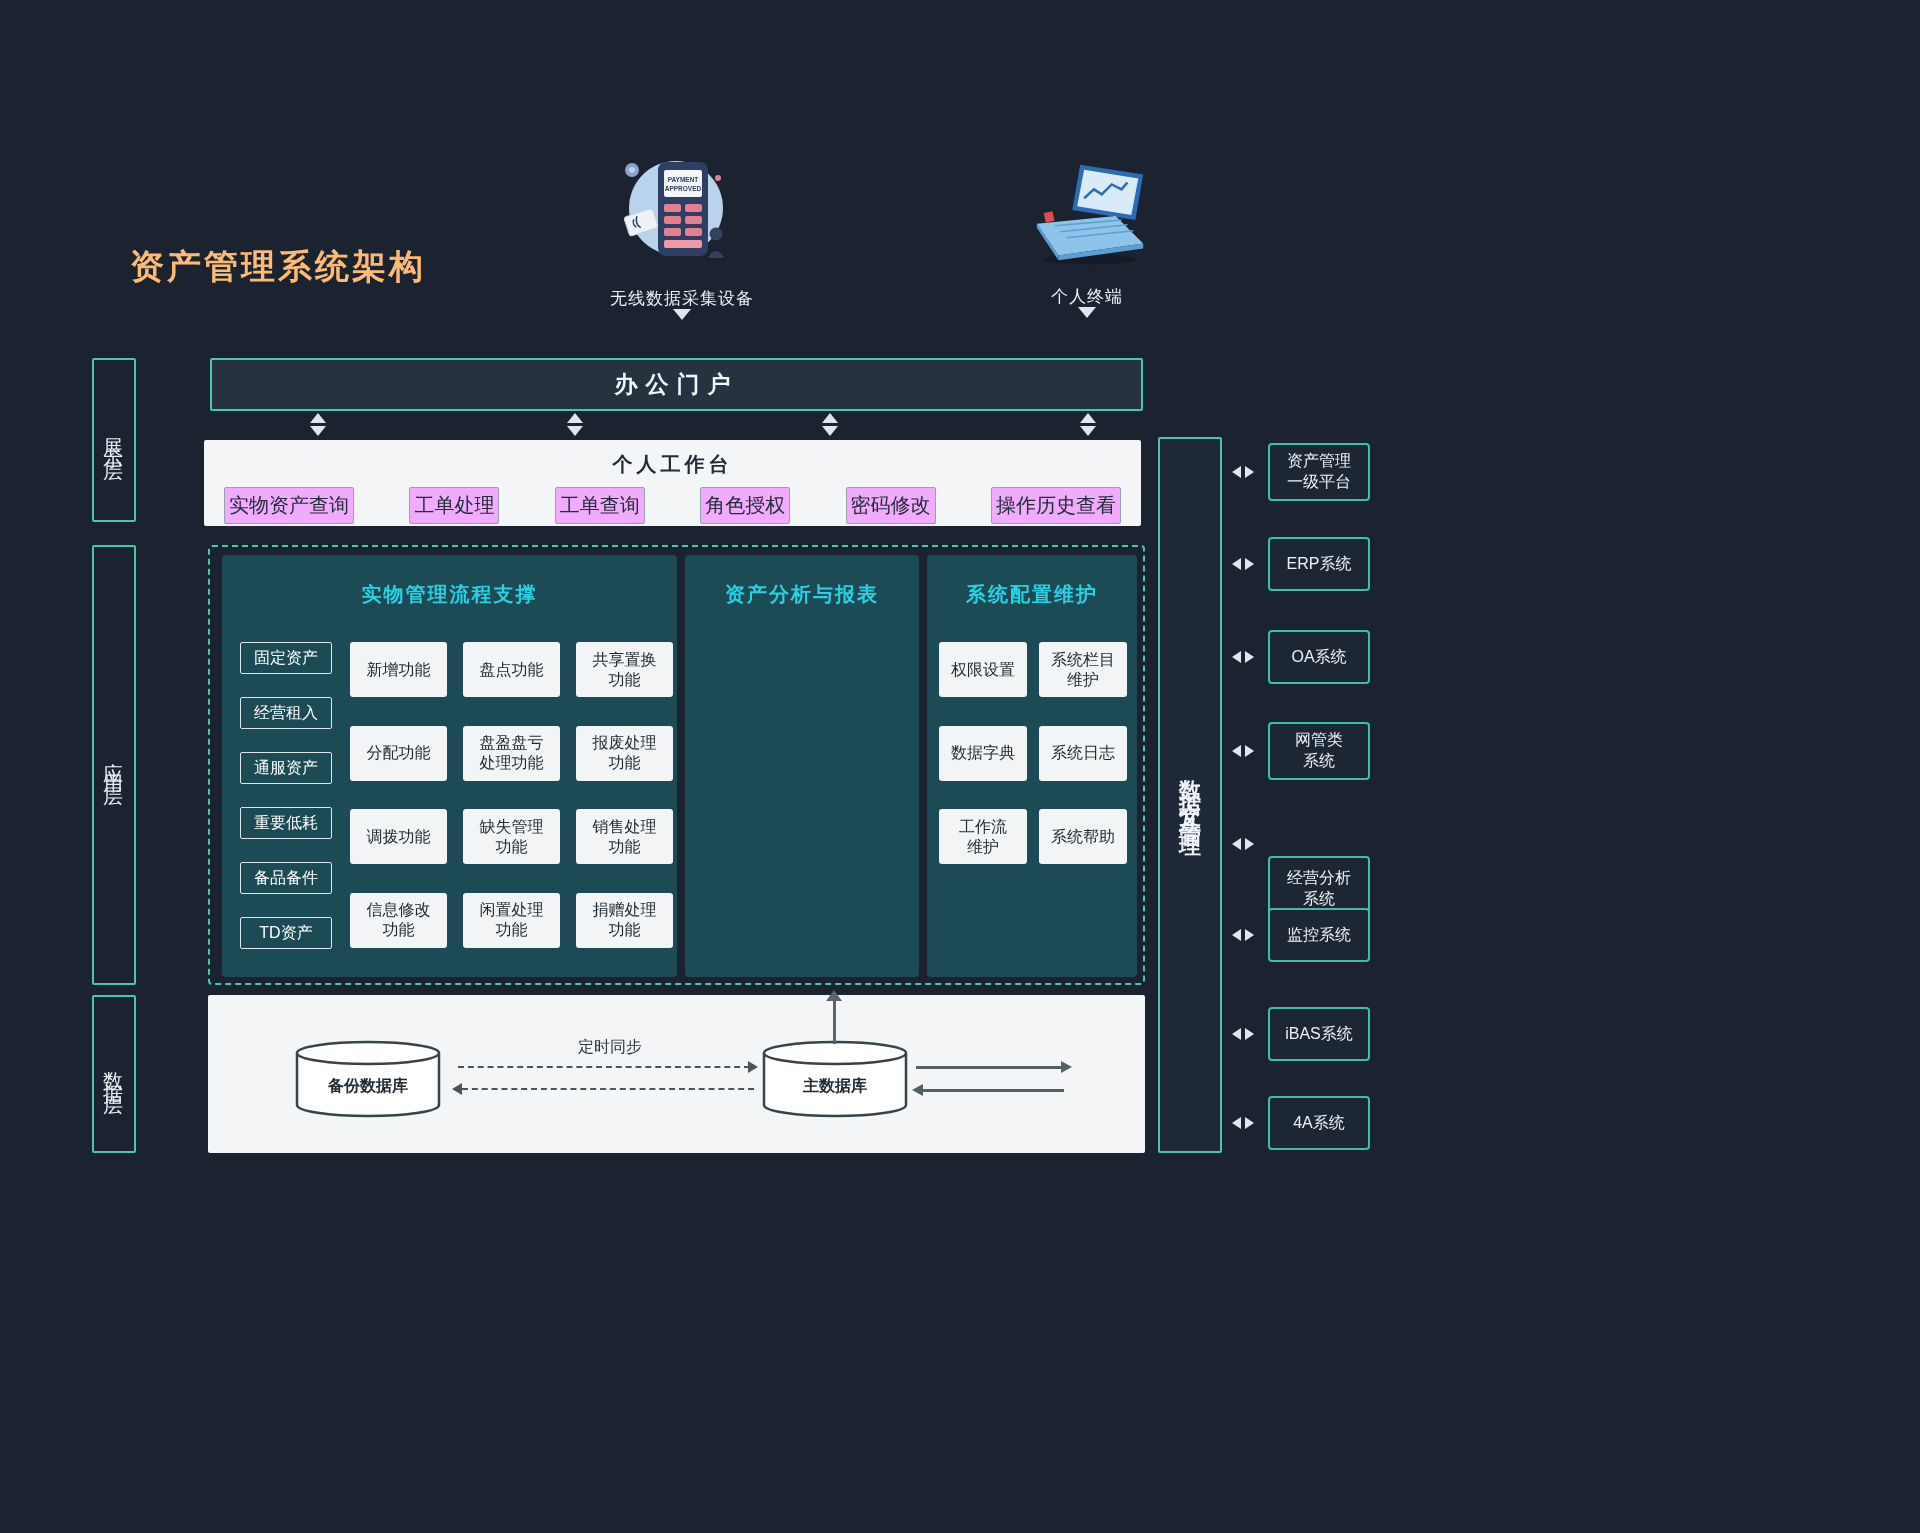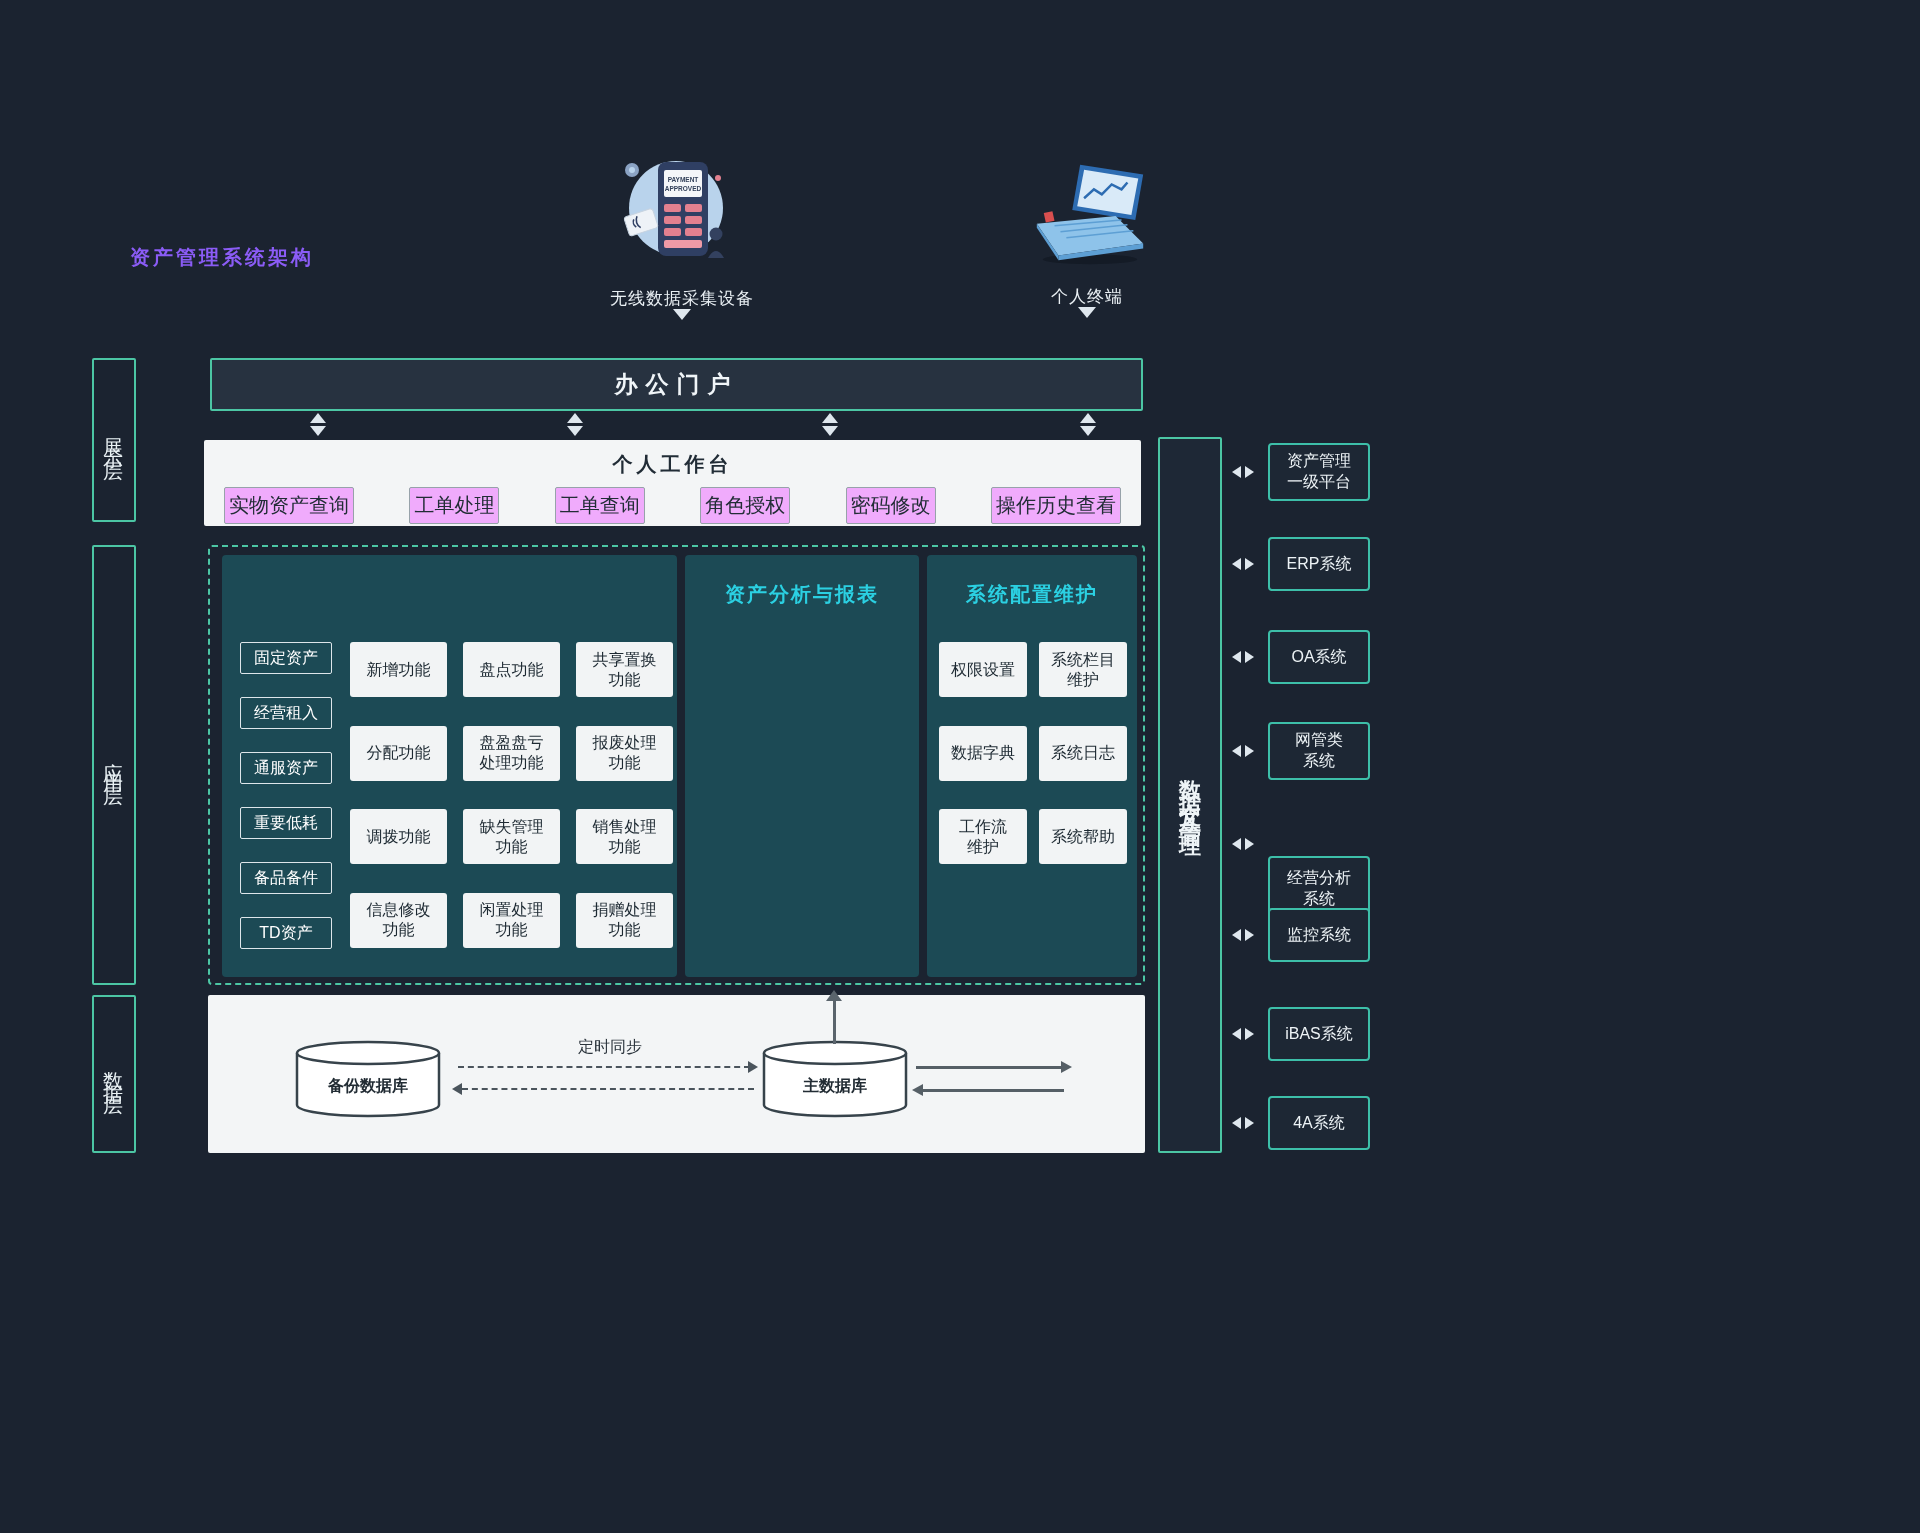--- a/index.html
+++ b/index.html
@@ -2,22 +2,22 @@
 <html><head>
 <meta charset="utf-8">
 <style>
   * { margin:0; padding:0; box-sizing:border-box; }
   body { background:#10161f; }
   .stage {
     position:relative; width:1920px; height:1533px; background:#1b2330;
     font-family:"Liberation Sans","DejaVu Sans",sans-serif; overflow:hidden;
   }
   .title {
-    position:absolute; left:130px; top:244px; font-size:20px; font-weight:bold;
-    color:#8b5cf6; letter-spacing:3px;
+    position:absolute; left:130px; top:244px; font-size:34px; font-weight:bold;
+    color:#fdba74; letter-spacing:3px;
   }
   
   .device-icon { position:absolute; }
   .device-label {
     position:absolute; color:#e9eff3; font-size:17px; text-align:center; letter-spacing:1px;
   }
   .tri-down {
     position:absolute; width:0; height:0;
     border-left:9px solid transparent; border-right:9px solid transparent;
     border-top:11px solid #dfe7ee;
@@ -202,20 +202,21 @@
       <div class="wb-btn">工单查询</div>
       <div class="wb-btn">角色授权</div>
       <div class="wb-btn">密码修改</div>
       <div class="wb-btn">操作历史查看</div>
     </div>
   </div>
 
   <div class="app-wrap">
 
     <div class="panel panel-1">
+      <div class="panel-title">实物管理流程支撑</div>
       <div class="cat-col">
         <div class="cat-box">固定资产</div>
         <div class="cat-box">经营租入</div>
         <div class="cat-box">通服资产</div>
         <div class="cat-box">重要低耗</div>
         <div class="cat-box">备品备件</div>
         <div class="cat-box">TD资产</div>
       </div>
       <div class="fn-grid fn-grid-1">
         <div class="fn-btn">新增功能</div>

